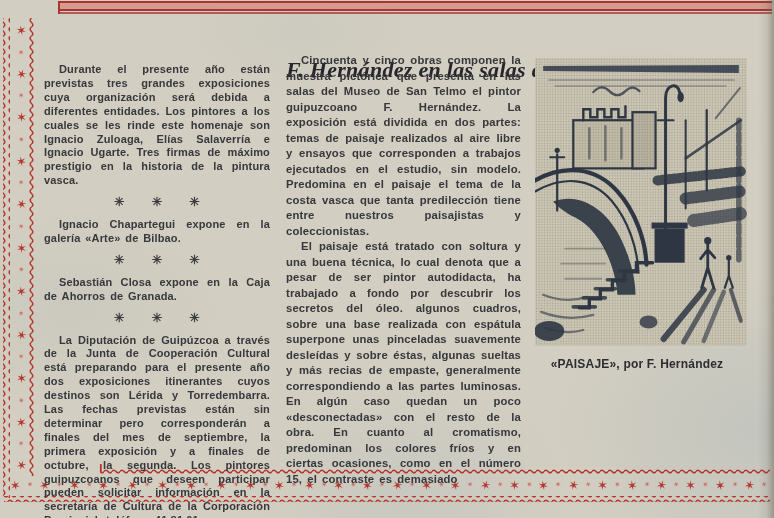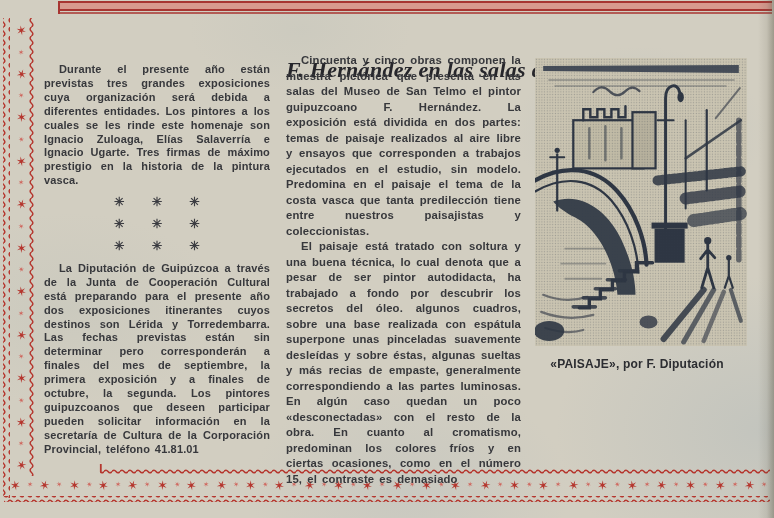--- a/index.html
+++ b/index.html
@@ -169,25 +169,27 @@
 
   <div class="headline">F. Hernández en las salas de San Telmo</div>
 
   <div class="col" id="col1">
       <p class="ind">Durante el presente año están previstas tres grandes exposiciones cuya organización será debida a diferentes entidades. Los pintores a los cuales se les rinde este homenaje son Ignacio Zuloaga, Elías Salaverría e Ignacio Ugarte. Tres firmas de máximo prestigio en la historia de la pintura vasca.</p>
       <div class="divider">
         <span>✳</span>
         <span>✳</span>
         <span>✳</span>
       </div>
+      <p class="ind">Ignacio Chapartegui expone en la galería «Arte» de Bilbao.</p>
       <div class="divider">
         <span>✳</span>
         <span>✳</span>
         <span>✳</span>
       </div>
+      <p class="ind">Sebastián Closa expone en la Caja de Ahorros de Granada.</p>
       <div class="divider">
         <span>✳</span>
         <span>✳</span>
         <span>✳</span>
       </div>
       <p class="ind">La Diputación de Guipúzcoa a través de la Junta de Cooperación Cultural está preparando para el presente año dos exposiciones itinerantes cuyos destinos son Lérida y Torredembarra. Las fechas previstas están sin determinar pero corresponderán a finales del mes de septiembre, la primera exposición y a finales de octubre, la segunda. Los pintores guipuzcoanos que deseen participar pueden solicitar información en la secretaría de Cultura de la Corporación Provincial, teléfono 41.81.01</p>
     </div>
   <div class="col" id="col2">
       <p class="ind">Cincuenta y cinco obras componen la muestra pictórica que presenta en las salas del Museo de San Telmo el pintor guipuzcoano F. Hernández. La exposición está dividida en dos partes: temas de paisaje realizados al aire libre y ensayos que corresponden a trabajos ejecutados en el estudio, sin modelo. Predomina en el paisaje el tema de la costa vasca que tanta predilección tiene entre nuestros paisajistas y coleccionistas.</p>
       <p class="ind">El paisaje está tratado con soltura y una buena técnica, lo cual denota que a pesar de ser pintor autodidacta, ha trabajado a fondo por descubrir los secretos del óleo. algunos cuadros, sobre una base realizada con espátula superpone unas pinceladas suavemente desleídas y sobre éstas, algunas sueltas y más recias de empaste, generalmente correspondiendo a las partes luminosas. En algún caso quedan un poco «desconectadas» con el resto de la obra. En cuanto al cromatismo, predominan los colores fríos y en ciertas ocasiones, como en el número 15, el contraste es demasiado</p>
@@ -255,15 +257,15 @@
         <path d="M8,236 q22,9 44,2 M6,253 q26,10 52,3 M10,269 q22,7 38,2" stroke-width="2.2" opacity=".6"></path>
         <path d="M30,190 h40 M26,205 h44 M30,220 h36" stroke-width="1.8" opacity=".35"></path>
         <ellipse cx="14" cy="272" rx="15" ry="10" fill="#2e3643" stroke="none" opacity=".9"></ellipse>
         <ellipse cx="113" cy="263" rx="9" ry="6.5" fill="#2e3643" stroke="none" opacity=".8"></ellipse>
       </g>
 
       <rect x="0" y="0" width="211" height="287" fill="url(#ht)" opacity=".30"></rect>
     </svg>
   </div>
 
-  <div class="caption">«PAISAJE», por F. Diputación</div>
+  <div class="caption">«PAISAJE», por F. Hernández</div>
 
 </div>
 
 </body></html>

